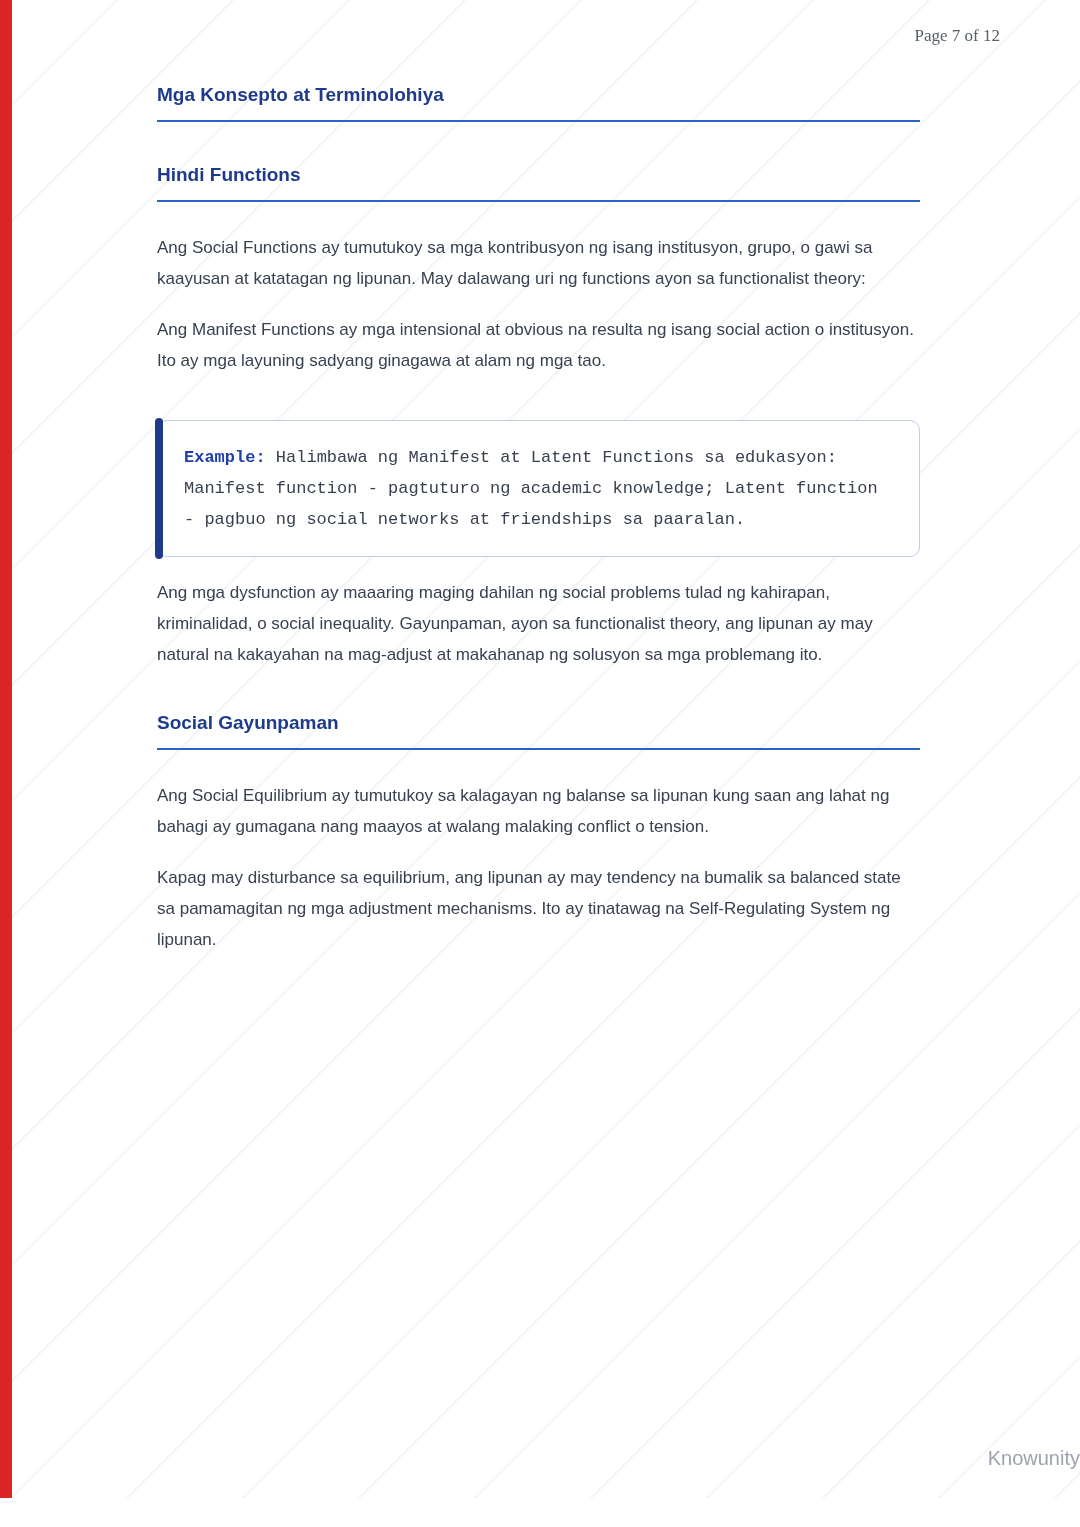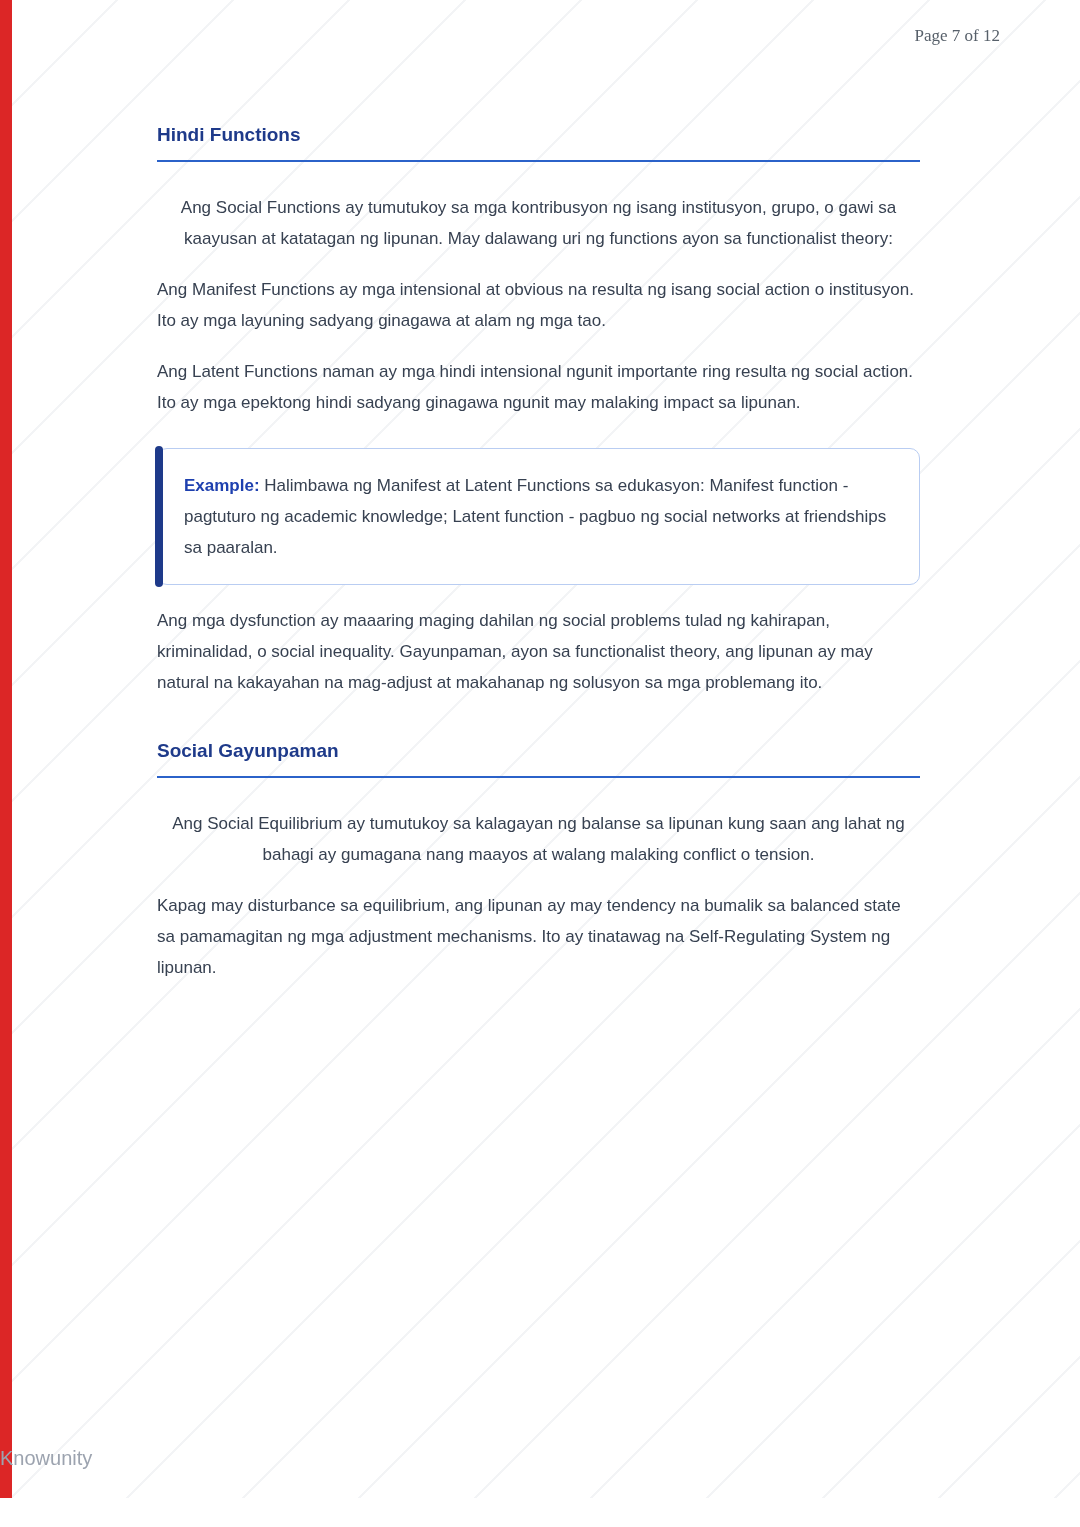--- a/index.html
+++ b/index.html
@@ -56,29 +56,29 @@
   }
   .content p.body-para {
     margin: 20px 0 0 0;
     font-size: 17px;
     line-height: 31px;
     color: #374151;
     max-width: 763px;
   }
   .content p.first-after-rule {
     margin-top: 30px;
-    text-align: center;
   }
   .example-box {
     position: relative;
-    margin-top: 30px;
+    margin-top: 44px;
     border: 1px solid #b9cdf2;
     border-radius: 10px;
     background: #ffffff;
     padding: 21px 30px 21px 26px;
+    font-family: Liberation Mono, monospace;
   }
   .example-accent {
     position: absolute;
     left: -3px;
     top: -3px;
     bottom: -3px;
     width: 8px;
     border-radius: 6px;
     background: #1e3a8a;
   }
@@ -90,42 +90,42 @@
   }
   .example-label {
     font-weight: 700;
     color: #1e40af;
   }
   .footer-brand {
     position: absolute;
     left: 0;
     right: 0;
     bottom: 28px;
-    text-align: left;
+    text-align: right;
     font-size: 20px;
     color: #9ca3af;
   }
 </style>
 </head>
 <body>
 
 <div class="sheet">
 
   <div class="red-stripe"></div>
 
   <div class="page-indicator">Page 7 of 12</div>
 
   <main class="content">
 
+    <h1 class="heading">Mga Konsepto at Terminolohiya</h1>
 
     <section>
       <h2 class="heading">Hindi Functions</h2>
       <p class="body-para first-after-rule">Ang Social Functions ay tumutukoy sa mga kontribusyon ng isang institusyon, grupo, o gawi sa kaayusan at katatagan ng lipunan. May dalawang uri ng functions ayon sa functionalist theory:</p>
       <p class="body-para">Ang Manifest Functions ay mga intensional at obvious na resulta ng isang social action o institusyon. Ito ay mga layuning sadyang ginagawa at alam ng mga tao.</p>
-      <p class="body-para">Ang Latent Functions naman ay mga hindi intensional ngunit importante ring resulta ng social action. Ito ay mga epektong hindi sadyang ginagawa ngunit may malaking impact sa lipunan.</p>
 
       <div class="example-box">
         <div class="example-accent"></div>
         <p class="example-text">
           <strong class="example-label">Example:</strong>
           <span>Halimbawa ng Manifest at Latent Functions sa edukasyon: Manifest function - pagtuturo ng academic knowledge; Latent function - pagbuo ng social networks at friendships sa paaralan.</span>
         </p>
       </div>
     </section>
 

